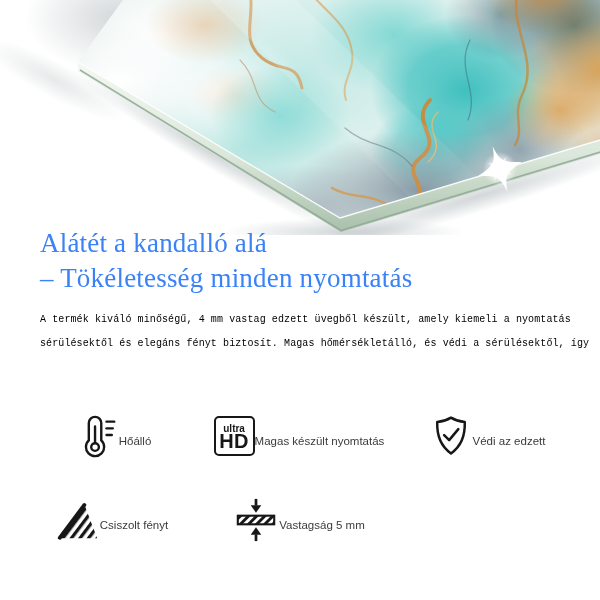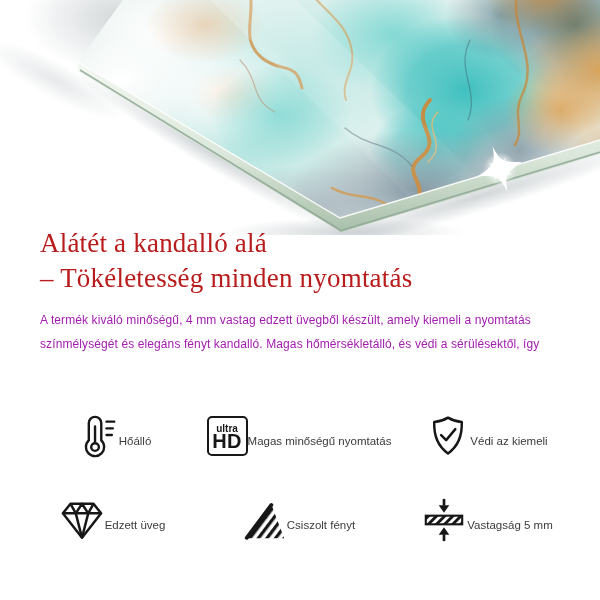--- a/index.html
+++ b/index.html
@@ -6,25 +6,25 @@
   body{
     width:600px;height:600px;background:#ffffff;overflow:hidden;position:relative;
     font-family:"Liberation Sans", sans-serif;
     -webkit-font-smoothing:antialiased;
   }
   .stage{position:absolute;inset:0;}
   .hero{position:absolute;left:0;top:0;width:600px;height:235px;}
   .headline{
     position:absolute;left:40px;top:226px;margin:0;
     font-family:"Liberation Serif", serif;font-weight:400;
-    font-size:27px;line-height:35px;color:#b91c1c;letter-spacing:.2px;
+    font-size:27px;line-height:35px;color:#3b82f6;letter-spacing:.2px;
   }
   .desc{position:absolute;left:40px;top:308px;width:560px;}
   .desc .line{
-    font-size:12px;line-height:24px;color:#a21caf;white-space:nowrap;letter-spacing:.1px;
+    font-size:10px;line-height:24px;color:#000000;white-space:nowrap;letter-spacing:.1px;font-family:Liberation Mono, monospace;
   }
   .features{
     position:absolute;left:40px;top:402px;width:520px;
     display:grid;grid-template-columns:144px 230px 146px;row-gap:16px;justify-items:center;
   }
   .feature{display:flex;flex-direction:row;align-items:center;justify-content:flex-end;height:68px;}
   .icon-wrap{flex:1;display:flex;align-items:center;justify-content:center;}
   .feature-label{margin-top:10px;font-size:11.5px;line-height:13px;color:#3b3b3b;white-space:nowrap;}
   .uhd-box{
     width:37px;height:36px;border:2.5px solid #171717;border-radius:5px;
@@ -161,21 +161,21 @@
     </svg>
   </div>
 
   <h1 class="headline">
     <span>Alátét a kandalló alá</span><br>
     <span>– Tökéletesség minden nyomtatás</span>
   </h1>
 
   <div class="desc">
     <div class="line">A termék kiváló minőségű, 4 mm vastag edzett üvegből készült, amely kiemeli a nyomtatás</div>
-    <div class="line">színmélységét és elegáns fényt kandalló. Magas hőmérsékletálló, és védi a sérülésektől, így</div>
+    <div class="line">sérülésektől és elegáns fényt biztosít. Magas hőmérsékletálló, és védi a sérülésektől, így</div>
   </div>
 
   <div class="features">
 
     <div class="feature">
       <div class="icon-wrap">
         <svg width="46" height="46" viewBox="0 0 48 48" fill="none" stroke="#171717" stroke-width="2.5" stroke-linecap="round">
           <path d="M29.5,28.6 V10.5 a6.5,6.5 0 0 0 -13,0 V28.6 a9.5,9.5 0 1 0 13,0 Z"></path>
           <line x1="23" y1="14" x2="23" y2="30"></line>
           <circle cx="23" cy="35.5" r="4"></circle>
@@ -187,43 +187,33 @@
       <div class="feature-label">Hőálló</div>
     </div>
 
     <div class="feature">
       <div class="icon-wrap">
         <div class="uhd-box">
           <span class="uhd-top">ultra</span>
           <span class="uhd-bottom">HD</span>
         </div>
       </div>
-      <div class="feature-label">Magas minőségű nyomtatás</div>
+      <div class="feature-label">Magas készült nyomtatás</div>
     </div>
 
     <div class="feature">
       <div class="icon-wrap">
         <svg width="44" height="44" viewBox="0 0 48 48" fill="none" stroke="#171717" stroke-width="2.7" stroke-linecap="round" stroke-linejoin="round">
           <path d="M24 4 C28 6.5 33.5 8.2 39 8.8 C39.6 25 33.8 36.2 24 43 C14.2 36.2 8.4 25 9 8.8 C14.5 8.2 20 6.5 24 4 Z"></path>
           <polyline points="16.5,23 22,28.5 32,16.5"></polyline>
         </svg>
       </div>
-      <div class="feature-label">Védi az kiemeli</div>
-    </div>
-
-    <div class="feature">
-      <div class="icon-wrap">
-        <svg width="46" height="43" viewBox="0 0 48 45" fill="none" stroke="#171717" stroke-width="2.6" stroke-linejoin="round">
-          <path d="M12,5 H36 L44,15 L24,40.5 L4,15 Z"></path>
-          <path d="M4,15 H44"></path>
-          <path d="M12,5 L17.5,15 L24,40.5 M36,5 L30.5,15 L24,40.5 M17.5,15 L24,5 L30.5,15"></path>
-        </svg>
-      </div>
-      <div class="feature-label">Edzett üveg</div>
-    </div>
+      <div class="feature-label">Védi az edzett</div>
+    </div>
+
 
     <div class="feature">
       <div class="icon-wrap">
         <svg width="44" height="42" viewBox="0 0 48 46">
           <defs>
             <pattern id="hatchE" width="7.5" height="7.5" patternUnits="userSpaceOnUse" patternTransform="rotate(37)">
               <rect width="7.5" height="7.5" fill="#ffffff"></rect>
               <rect width="3.6" height="7.5" fill="#171717"></rect>
             </pattern>
           </defs>

